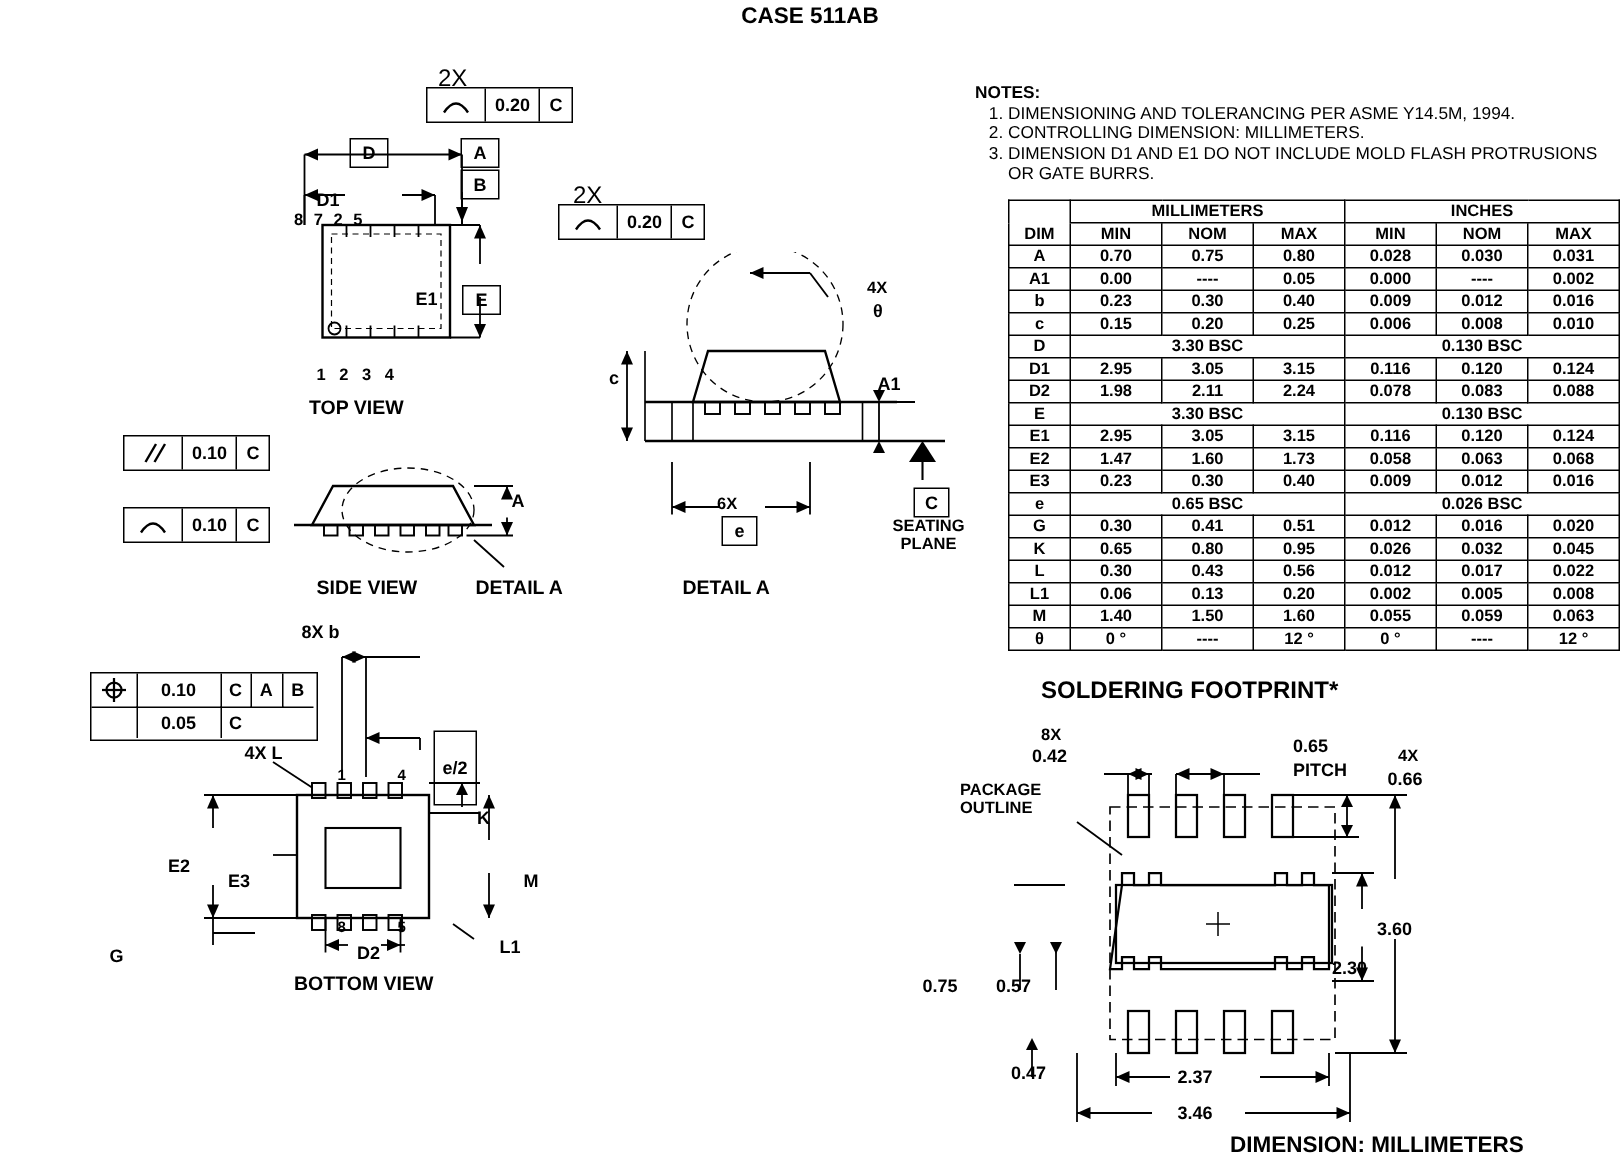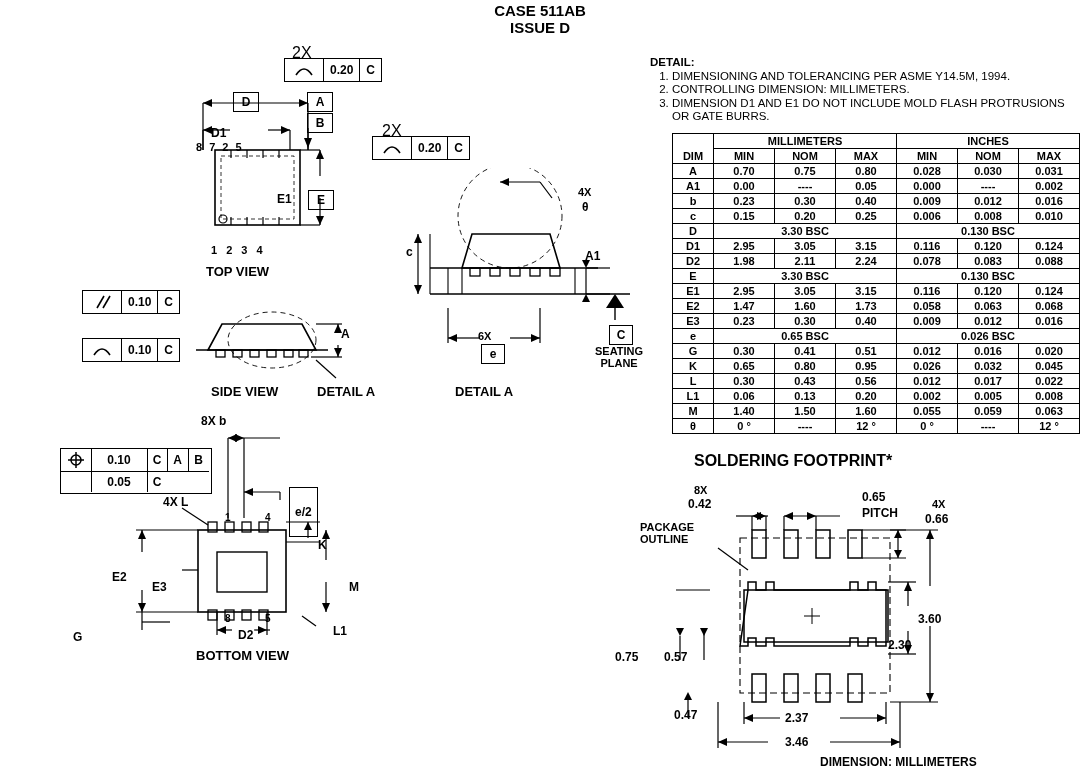--- a/index.html
+++ b/index.html
@@ -33,32 +33,31 @@
   .fcf{display:inline-flex;border:1.5px solid #000;height:22px;align-items:stretch;background:#fff;}
   .fcf>div{display:flex;align-items:center;justify-content:center;padding:0 6px;border-right:1.5px solid #000;font-size:12px;font-weight:bold;}
   .fcf>div:last-child{border-right:none;}
   .sym{width:26px;}
 
   svg{display:block;}
   .lbl{font-size:12px;font-weight:bold;}
   .lbl-sm{font-size:11px;font-weight:bold;}
   .viewname{font-size:13px;font-weight:bold;}
   #footprint-title{font-size:16px;font-weight:bold;}
-  #dim-mm{font-size:12px;font-weight:bold;text-align:right;}
+  #dim-mm{font-size:15px;font-weight:bold;text-align:right;}
 </style>
 </head>
 <body>
 
 <div class="abs" id="title-block">
   <div>CASE 511AB</div>
-  <div>ISSUE D</div>
 </div>
 
 <div class="abs" id="notes">
-  <div class="nhead">DETAIL:</div>
+  <div class="nhead">NOTES:</div>
   <ol>
     <li>DIMENSIONING AND TOLERANCING PER ASME Y14.5M, 1994.</li>
     <li>CONTROLLING DIMENSION: MILLIMETERS.</li>
     <li>DIMENSION D1 AND E1 DO NOT INCLUDE MOLD FLASH PROTRUSIONS OR GATE BURRS.</li>
   </ol>
 </div>
 
 <table class="abs" id="dim-table">
   <tbody>
       <tr>

